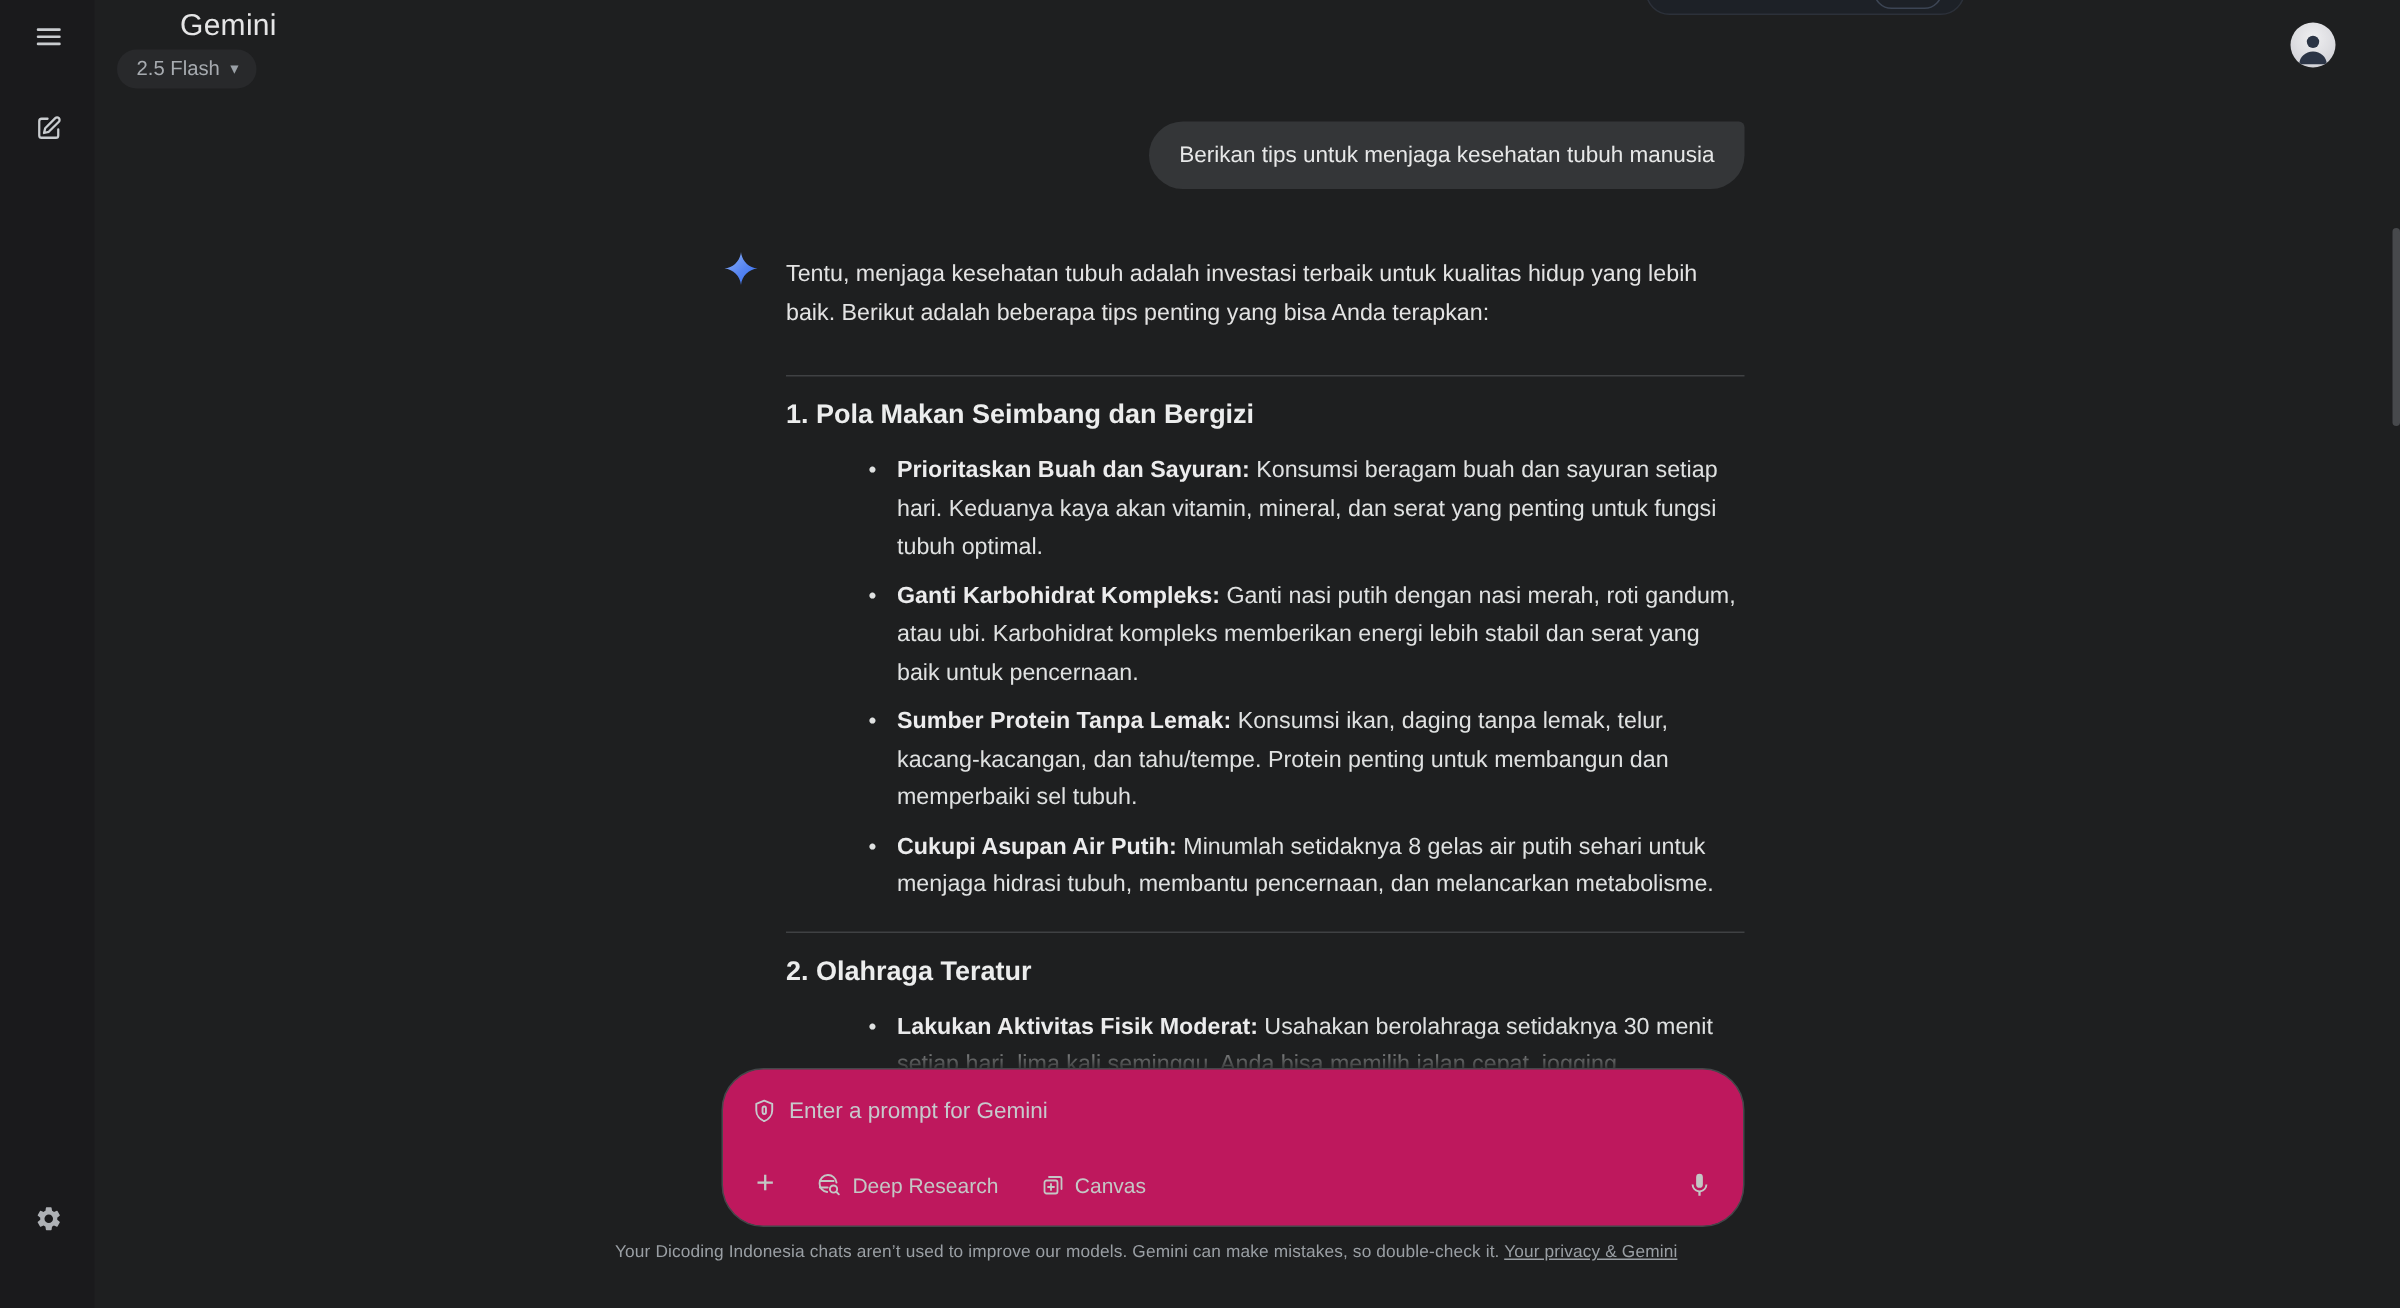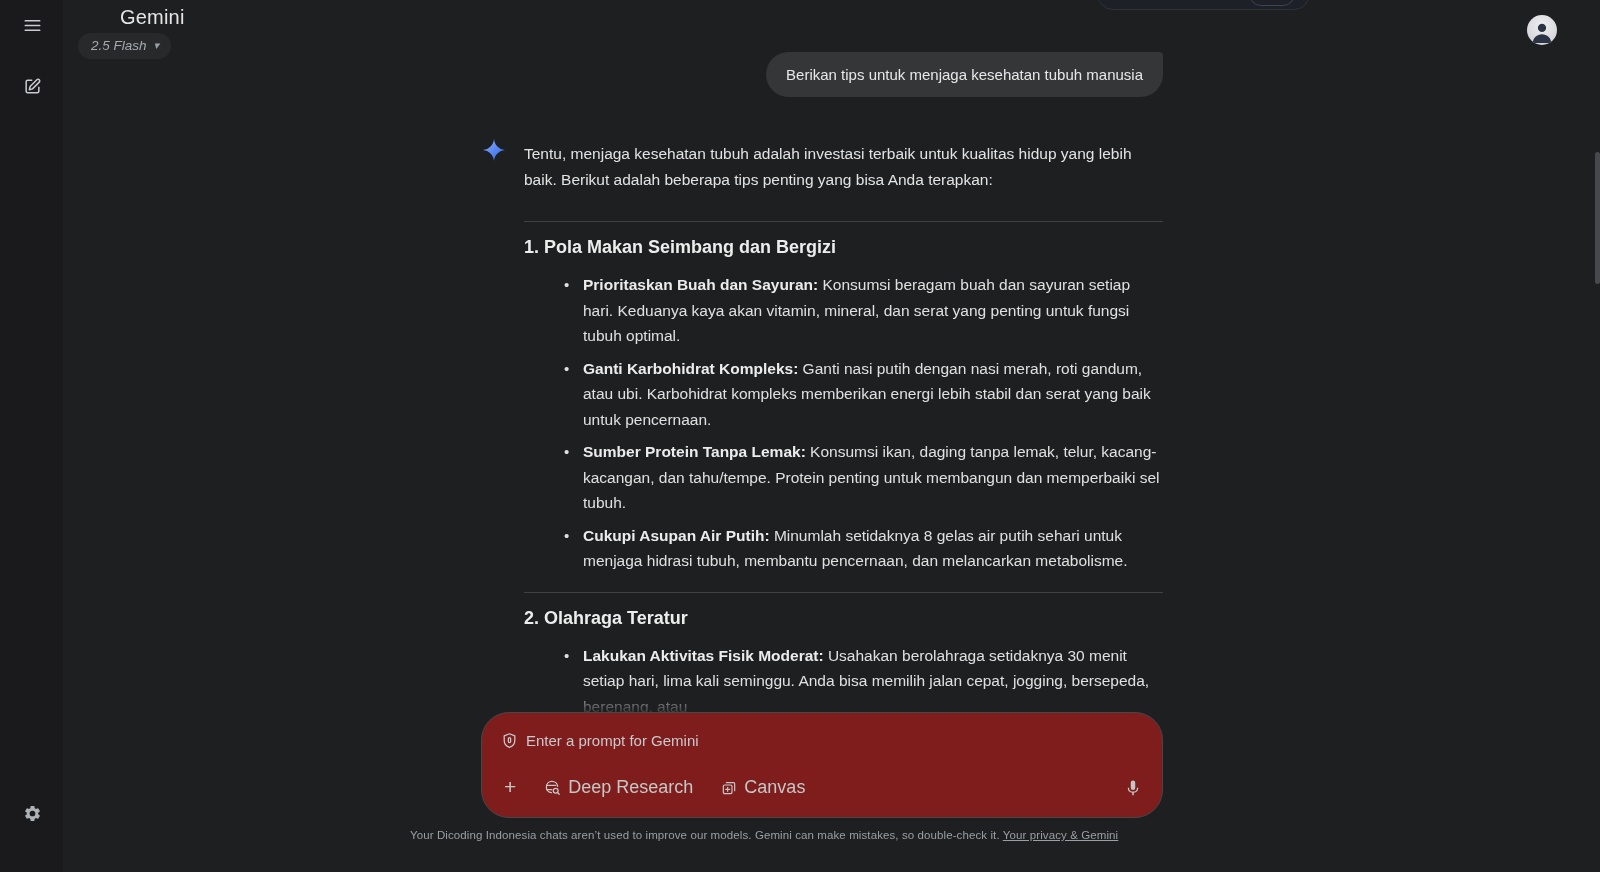--- a/index.html
+++ b/index.html
@@ -27,21 +27,21 @@
 
   
   .page-title {
     position:absolute; left:80px; top:6px; z-index:11;
     font-size:20px; font-weight:500; color:#e5e5e6; letter-spacing:.2px;margin-left:40px;
   }
   .model-pill {
     position:absolute; left:78px; top:33px; z-index:11;
     background:#28292b; color:#a7abb0; font-size:13.5px; font-weight:500;
     border-radius:14px; padding:5px 12px 6px 13px; cursor:pointer;
-    display:flex; align-items:center; gap:7px;font-style:italic;
+    display:flex; align-items:center; gap:7px;
   }
   .model-pill .caret { font-size:11px; color:#9aa0a6; }
 
   
   .topright-box {
     position:absolute; left:1097px; top:-32px; width:213px; height:42px;
     border:1px solid #2c313a; background:#1d2127; border-radius:16px; z-index:4;
   }
   .topright-pill {
     position:absolute; right:14px; bottom:3px; width:46px; height:24px;
@@ -50,67 +50,67 @@
   .avatar {
     position:absolute; left:1527px; top:15px; width:30px; height:30px;
     border-radius:50%; z-index:11; cursor:pointer; overflow:hidden;
     background:radial-gradient(circle at 50% 35%, #efeff1 0%, #dcdce0 55%, #c9c9cf 100%);
   }
   .avatar svg { position:absolute; left:4px; top:6px; }
 
   
   .chat {
     position:absolute; left:481px; top:0; width:682px; z-index:1;
-    padding-top:52px;
+    padding-top:81px;
   }
   .user-row { display:flex; justify-content:flex-end; }
   .user-bubble {
     background:#343638; color:#e7e8e8; font-size:15px; line-height:21px;
     border-radius:24px 4px 24px 24px; padding:12px 20px; max-width:600px;
   }
   .response-row { display:flex; margin-top:41px; }
   .spark { width:24px; height:24px; margin-left:1px; flex:0 0 aupx; }
   .response-body { margin-left:18px; flex:1; padding-top:3px; }
   .intro { font-size:15.5px; line-height:26px; color:#e3e3e3; }
   .divider { border:none; border-top:1px solid #3f4143; margin-top:28px; }
   .sec-title { font-size:18px; font-weight:700; color:#eceded; margin-top:15px; }
   ul.tips { list-style:none; margin-top:14px; }
   ul.tips li {
-    position:relative; margin-left:59px; margin-bottom:7px;
+    position:relative; margin-left:74px; margin-bottom:7px;
     font-size:15.5px; line-height:25.5px; color:#dfe1e1;
   }
   ul.tips li::before {
     content:'•'; position:absolute; left:-19px; top:0; color:#dfe1e1; font-size:15px;
   }
   ul.tips b { font-weight:700; color:#ececed; }
 
   
   .scrim {
     position:absolute; left:64px; right:0; top:688px; height:26px; z-index:2;
     background:linear-gradient(to bottom, rgba(30,31,32,0) 0%, rgba(30,31,32,.92) 100%);
     pointer-events:none;
   }
 
   
   .composer {
     position:absolute; left:481px; top:712px; width:682px; height:106px; z-index:6;
-    background:#7f1d1d; border:1px solid #45474a; border-radius:28px;
+    background:#be185d; border:1px solid #45474a; border-radius:28px;
   }
   .prompt-row {
     position:absolute; left:19px; top:19px; display:flex; align-items:center; gap:8px;
     cursor:text;
   }
   .prompt-row .ph { font-size:15px; color:#c7c9cc; }
   .composer-toolbar {
     position:absolute; left:14px; bottom:13px; right:14px;
     display:flex; align-items:center;
   }
   .tool-btn {
     display:flex; align-items:center; gap:7px; color:#c4c7c5; cursor:pointer;
-    padding:6px 8px; border-radius:16px; font-size:18px;
+    padding:6px 8px; border-radius:16px; font-size:14px;
   }
   .plus-btn { font-size:21px; font-weight:400; padding:0 8px 2px 8px; color:#c4c7c5; }
   .tool-gap { width:12px; }
   .mic-btn { margin-left:auto; display:flex; align-items:center; padding:4px 6px; cursor:pointer; color:#c4c7c5; }
 
   
   .footer {
     position:absolute; left:410px; width:824px; top:829px; z-index:7;
     font-size:11.5px; color:#9a9fa4; letter-spacing:.1px;
   }

